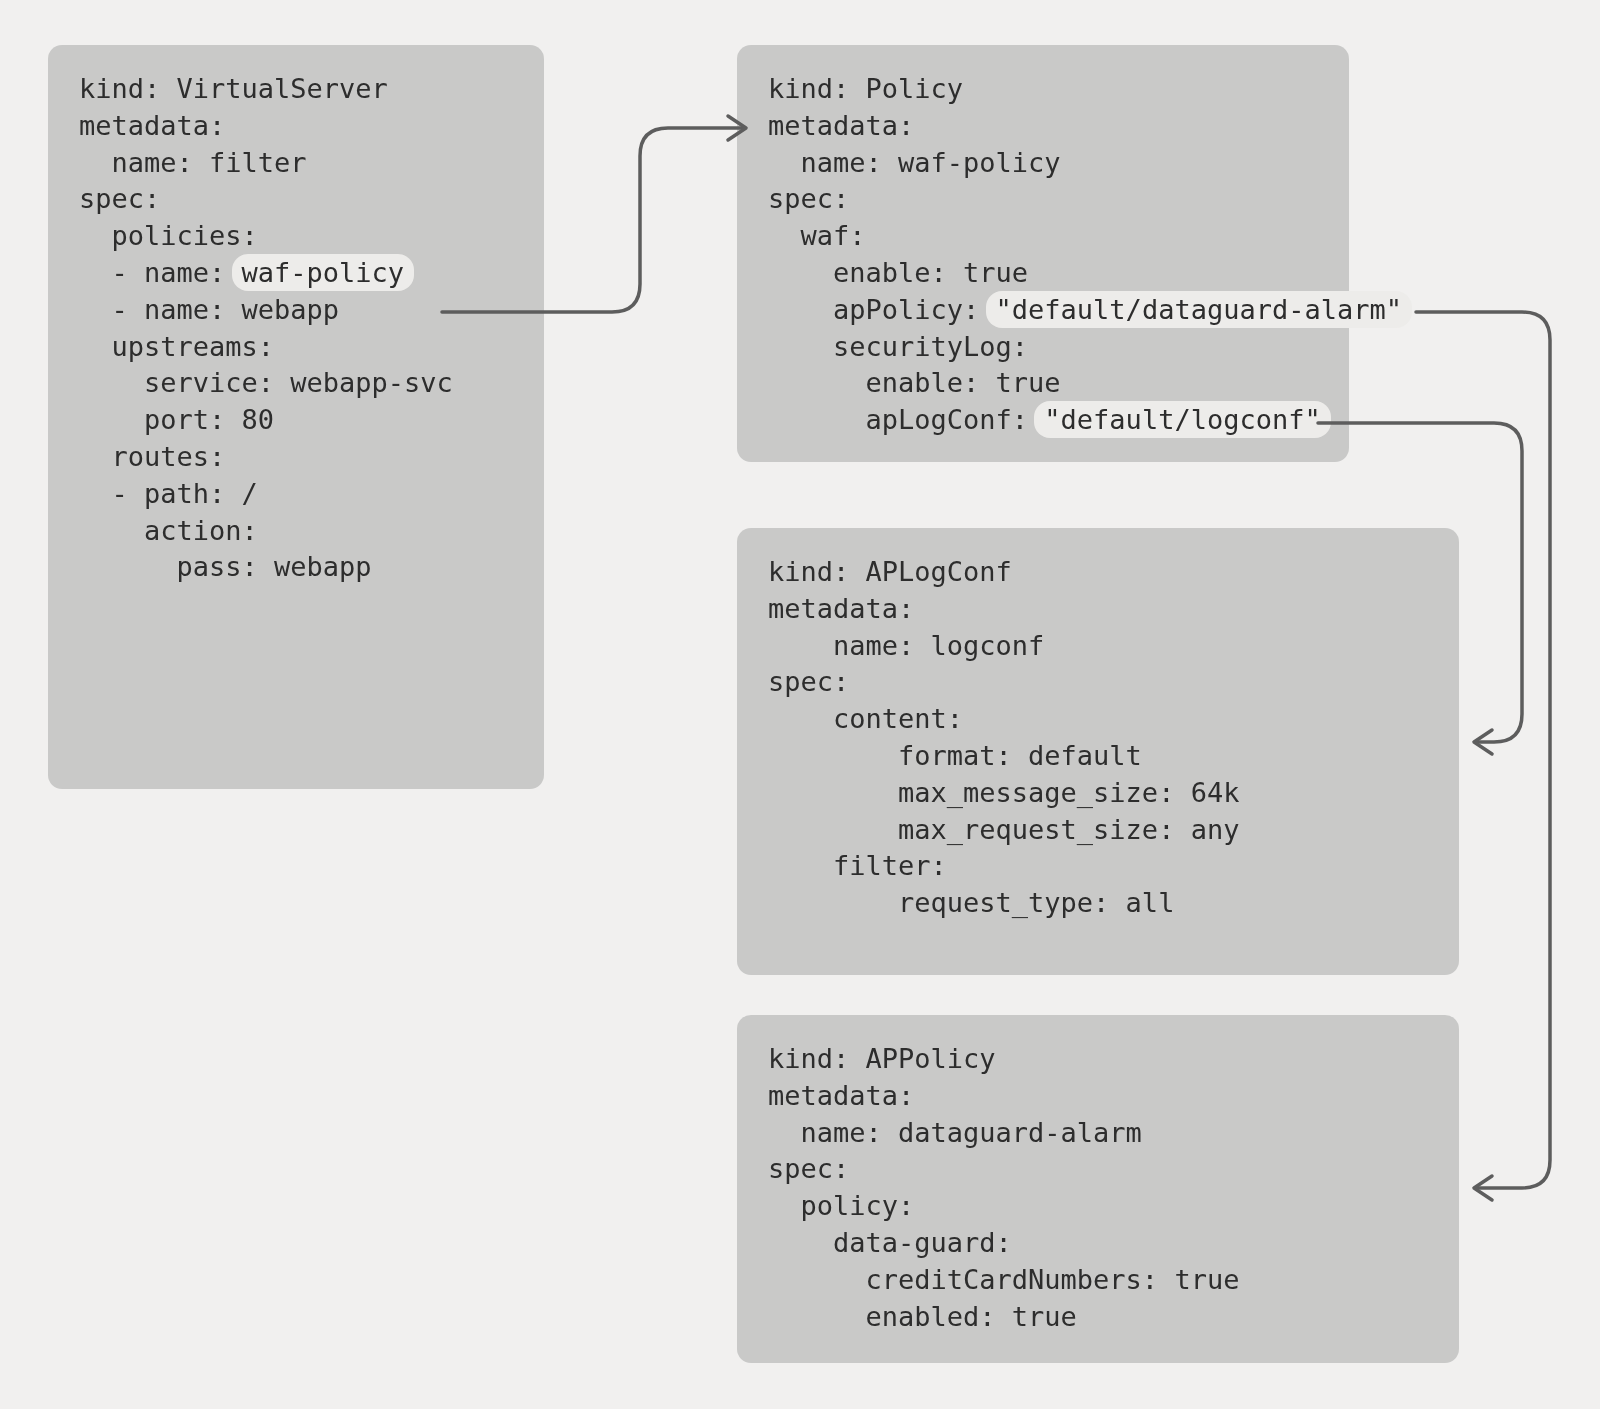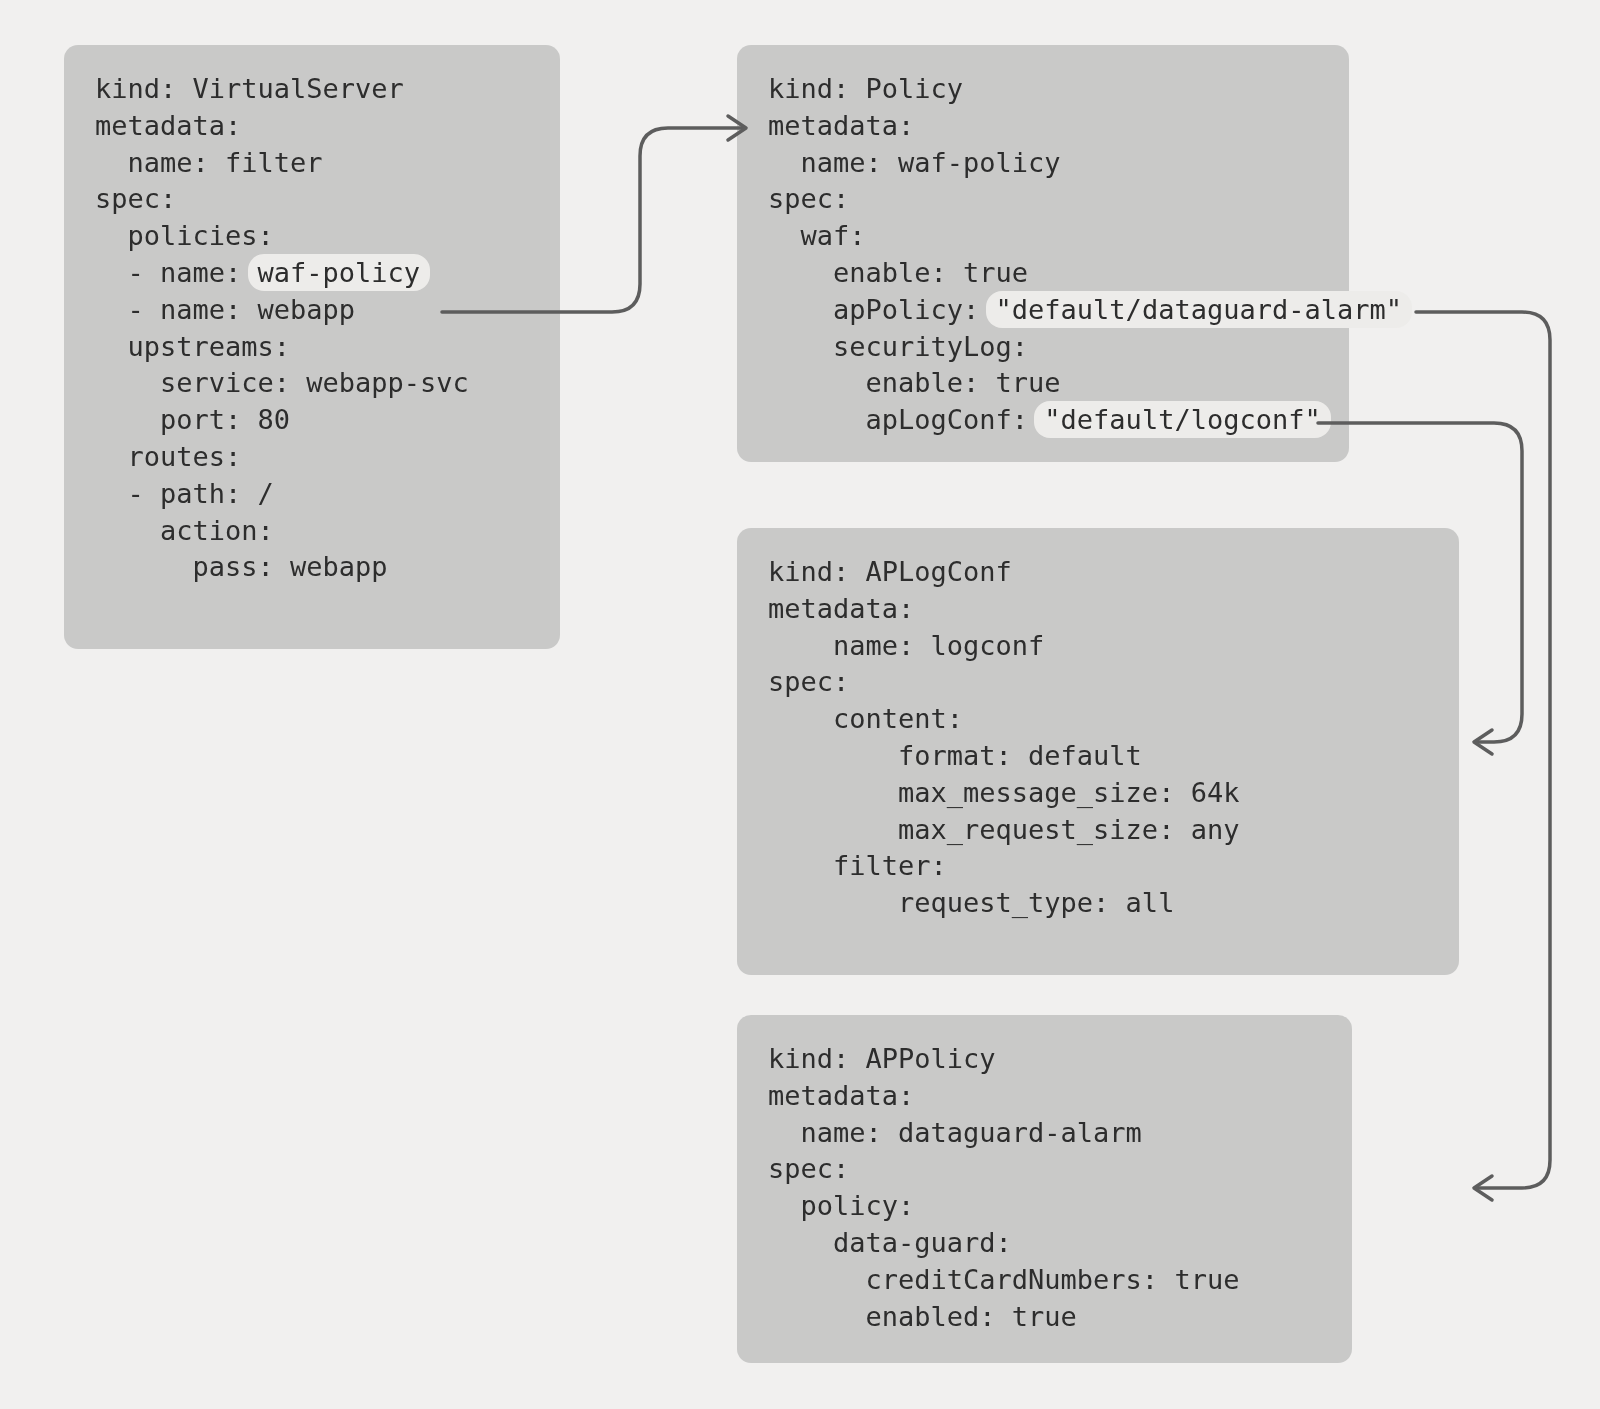--- a/index.html
+++ b/index.html
@@ -25,24 +25,24 @@
     overflow: visible;
   }
   .code-line { white-space: pre; height: 36.8px; }
   .chip {
     background: #edecea;
     border-radius: 16px;
     padding: 3px 10px;
     margin: 0 -10px;
   }
 
-  #box-virtualserver { left: 64px;  top: 45px;   width: 496px; height: 604px; }
+  #box-virtualserver { left: 48px;  top: 45px;   width: 496px; height: 744px; }
   #box-policy        { left: 737px; top: 45px;   width: 612px; height: 417px; }
   #box-aplogconf     { left: 737px; top: 528px;  width: 722px; height: 447px; }
-  #box-appolicy      { left: 737px; top: 1015px; width: 615px; height: 348px; }
+  #box-appolicy      { left: 737px; top: 1015px; width: 722px; height: 348px; }
 
   svg.connectors {
     position: absolute; inset: 0;
     width: 1600px; height: 1409px;
     pointer-events: none;
   }
   svg.connectors path {
     fill: none;
     stroke: #5d5d5d;
     stroke-width: 3.5;

